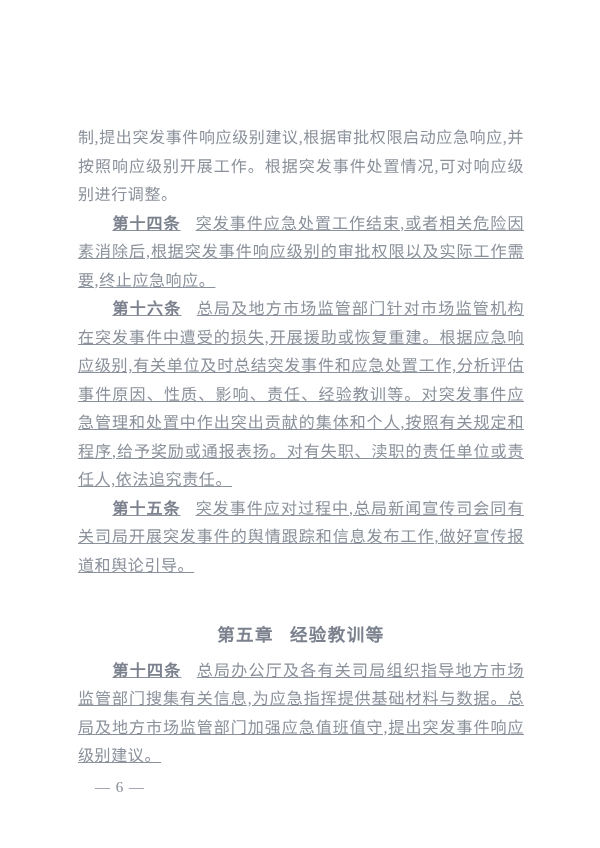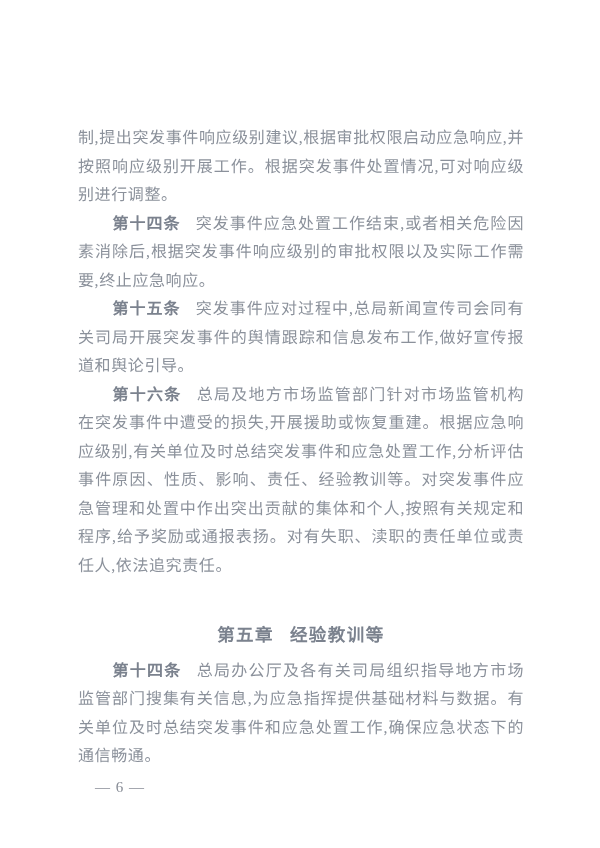--- a/index.html
+++ b/index.html
@@ -29,20 +29,21 @@
     line-height: 28.5px;
     text-align: justify;
     letter-spacing: 0.6px;
   }
   .content p {
     margin: 0;
     padding: 0;
   }
   p.indent {
     text-indent: 2.15em;
+    text-decoration: underline;
   }
   .term {
     font-weight: bold;
     color: #7b828e;
     margin-right: 0.95em;
     font-family: "Liberation Sans", "DejaVu Sans", sans-serif;
   }
   .chapter-heading {
     text-align: center;
     font-weight: bold;
@@ -76,32 +77,32 @@
 
     <p>
       <span>制,提出突发事件响应级别建议,根据审批权限启动应急响应,并按照响应级别开展工作。根据突发事件处置情况,可对响应级别进行调整。</span>
     </p>
 
     <p class="indent">
       <span class="term">第十四条</span><span>突发事件应急处置工作结束,或者相关危险因素消除后,根据突发事件响应级别的审批权限以及实际工作需要,终止应急响应。</span>
     </p>
 
     <p class="indent">
-      <span class="term">第十五条</span><span>突发事件应对过程中,总局新闻宣传司会同有关司局开展突发事件的舆情跟踪和信息发布工作,做好宣传报道和舆论引导。</span>
+      <span class="term">第十六条</span><span>总局及地方市场监管部门针对市场监管机构在突发事件中遭受的损失,开展援助或恢复重建。根据应急响应级别,有关单位及时总结突发事件和应急处置工作,分析评估事件原因、性质、影响、责任、经验教训等。对突发事件应急管理和处置中作出突出贡献的集体和个人,按照有关规定和程序,给予奖励或通报表扬。对有失职、渎职的责任单位或责任人,依法追究责任。</span>
     </p>
 
     <p class="indent">
-      <span class="term">第十六条</span><span>总局及地方市场监管部门针对市场监管机构在突发事件中遭受的损失,开展援助或恢复重建。根据应急响应级别,有关单位及时总结突发事件和应急处置工作,分析评估事件原因、性质、影响、责任、经验教训等。对突发事件应急管理和处置中作出突出贡献的集体和个人,按照有关规定和程序,给予奖励或通报表扬。对有失职、渎职的责任单位或责任人,依法追究责任。</span>
+      <span class="term">第十五条</span><span>突发事件应对过程中,总局新闻宣传司会同有关司局开展突发事件的舆情跟踪和信息发布工作,做好宣传报道和舆论引导。</span>
     </p>
 
     <p class="chapter-heading">
       <span class="chapter-num">第五章</span><span>经验教训等</span>
     </p>
 
     <p class="indent">
-      <span class="term">第十四条</span><span>总局办公厅及各有关司局组织指导地方市场监管部门搜集有关信息,为应急指挥提供基础材料与数据。有关单位及时总结突发事件和应急处置工作,确保应急状态下的通信畅通。</span>
+      <span class="term">第十四条</span><span>总局办公厅及各有关司局组织指导地方市场监管部门搜集有关信息,为应急指挥提供基础材料与数据。总局及地方市场监管部门加强应急值班值守,提出突发事件响应级别建议。</span>
     </p>
 
   </div>
 
   <div class="footer-page-number">— 6 —</div>
 
 </div>
 
 </body></html>

